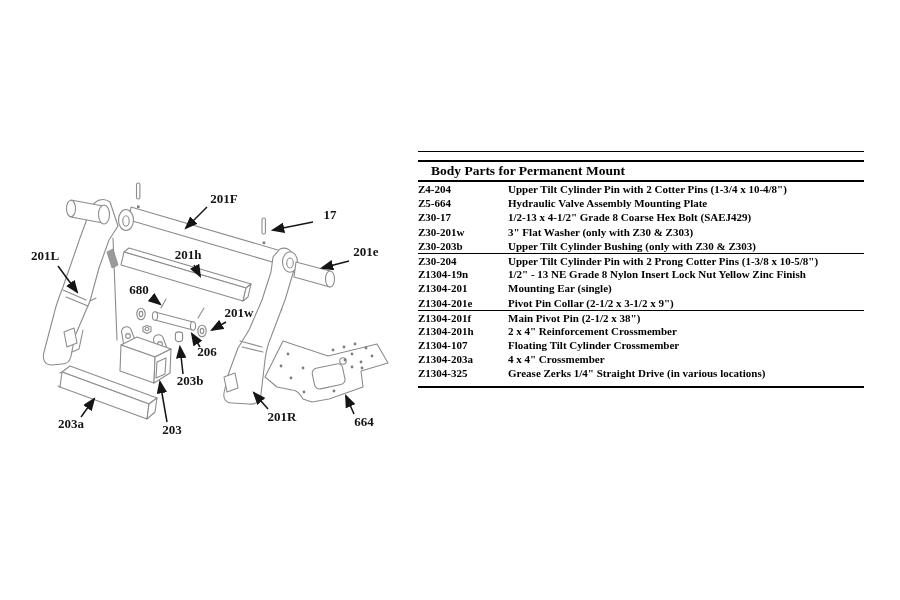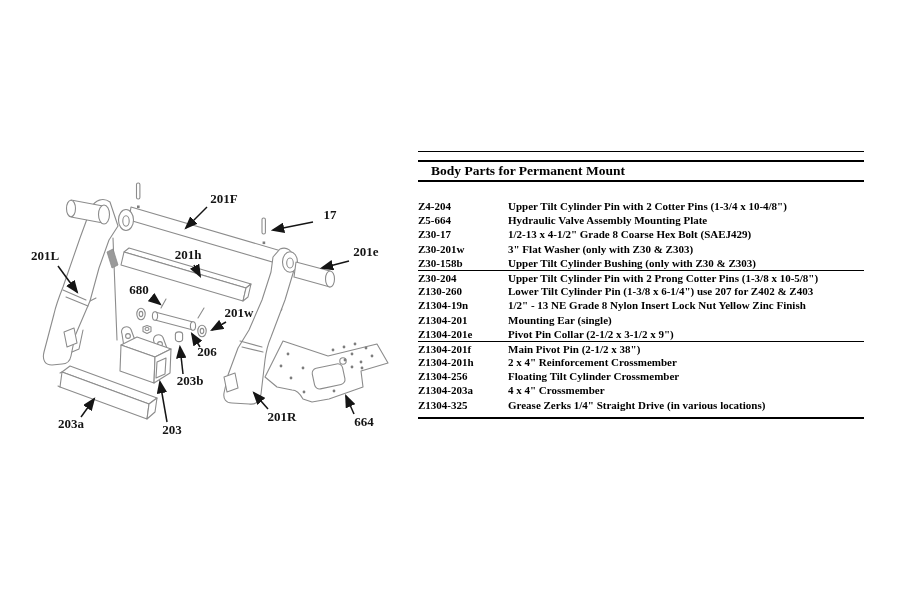--- a/index.html
+++ b/index.html
@@ -4,21 +4,21 @@
 <style>
   html,body{margin:0;padding:0;background:#fff;}
   .canvas{position:relative;width:900px;height:600px;background:#fff;overflow:hidden;
           font-family:"Liberation Serif",serif;color:#000;}
   
   .parts-table{position:absolute;left:418px;top:151px;width:446px;}
   .rule{height:0;border-top:1px solid #000;}
   .rule.thick{border-top-width:2.5px;}
   .rule.thin{margin-bottom:8px;}
   .thead{font-weight:bold;font-size:13.5px;line-height:16px;padding:1px 0 1px 1px;margin-left:12px;}
-  .rows{padding-top:17px;}
+  .rows{padding-top:0;}
   .prow{display:flex;height:14.2px;line-height:14.2px;font-weight:bold;font-size:11px;
         white-space:nowrap;box-sizing:border-box;}
   .prow .part{width:90px;flex:none;}
   .prow .desc{flex:1;}
   .prow.group-start{border-top:1.6px solid #000;justify-content:space-between;}
   .bottom-rule{margin-top:5px;border-top:2.5px solid #000;}
   
   svg{position:absolute;left:0;top:0;}
   .ln{stroke:#8c8c8c;stroke-width:1.1;fill:none;stroke-linejoin:round;stroke-linecap:round;}
   .fw{stroke:#8c8c8c;stroke-width:1.1;fill:#fff;stroke-linejoin:round;stroke-linecap:round;}
@@ -210,53 +210,49 @@
     </div>
         <div class="prow">
       <span class="part">Z30-17</span>
       <span class="desc">1/2-13 x 4-1/2" Grade 8 Coarse Hex Bolt (SAEJ429)</span>
     </div>
         <div class="prow">
       <span class="part">Z30-201w</span>
       <span class="desc">3" Flat Washer (only with Z30 &amp; Z303)</span>
     </div>
         <div class="prow">
-      <span class="part">Z30-158b</span>
+      <span class="part">Z30-203b</span>
       <span class="desc">Upper Tilt Cylinder Bushing (only with Z30 &amp; Z303)</span>
     </div>
         <div class="prow group-start">
       <span class="part">Z30-204</span>
       <span class="desc">Upper Tilt Cylinder Pin with 2 Prong Cotter Pins (1-3/8 x 10-5/8")</span>
     </div>
         <div class="prow">
-      <span class="part">Z130-260</span>
-      <span class="desc">Lower Tilt Cylinder Pin (1-3/8 x 6-1/4") use 207 for Z402 &amp; Z403</span>
-    </div>
-        <div class="prow">
       <span class="part">Z1304-19n</span>
       <span class="desc">1/2" - 13 NE Grade 8 Nylon Insert Lock Nut Yellow Zinc Finish</span>
     </div>
         <div class="prow">
       <span class="part">Z1304-201</span>
       <span class="desc">Mounting Ear (single)</span>
     </div>
         <div class="prow">
       <span class="part">Z1304-201e</span>
       <span class="desc">Pivot Pin Collar (2-1/2 x 3-1/2 x 9")</span>
     </div>
         <div class="prow group-start">
       <span class="part">Z1304-201f</span>
       <span class="desc">Main Pivot Pin (2-1/2 x 38")</span>
     </div>
         <div class="prow">
       <span class="part">Z1304-201h</span>
       <span class="desc">2 x 4" Reinforcement Crossmember</span>
     </div>
         <div class="prow">
-      <span class="part">Z1304-256</span>
+      <span class="part">Z1304-107</span>
       <span class="desc">Floating Tilt Cylinder Crossmember</span>
     </div>
         <div class="prow">
       <span class="part">Z1304-203a</span>
       <span class="desc">4 x 4" Crossmember</span>
     </div>
         <div class="prow">
       <span class="part">Z1304-325</span>
       <span class="desc">Grease Zerks 1/4" Straight Drive (in various locations)</span>
     </div>

